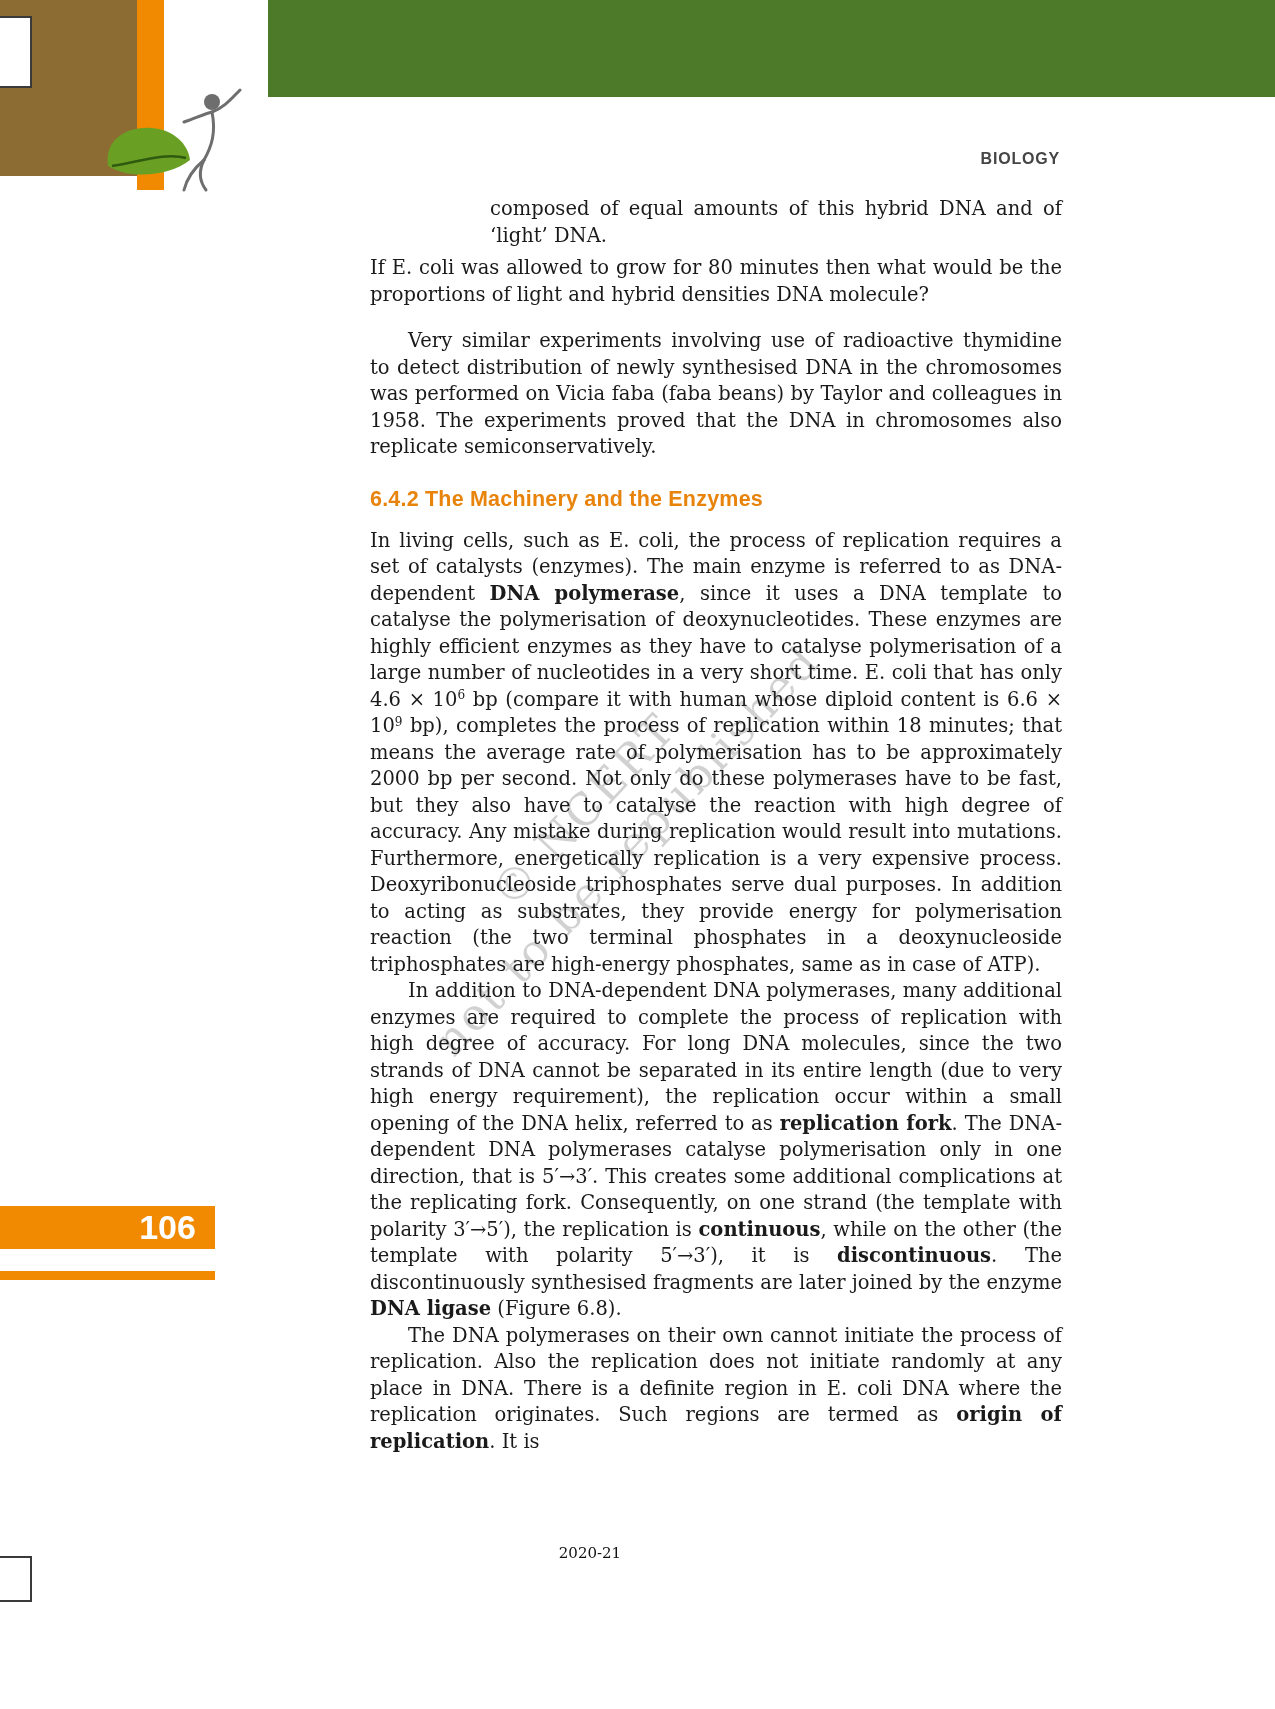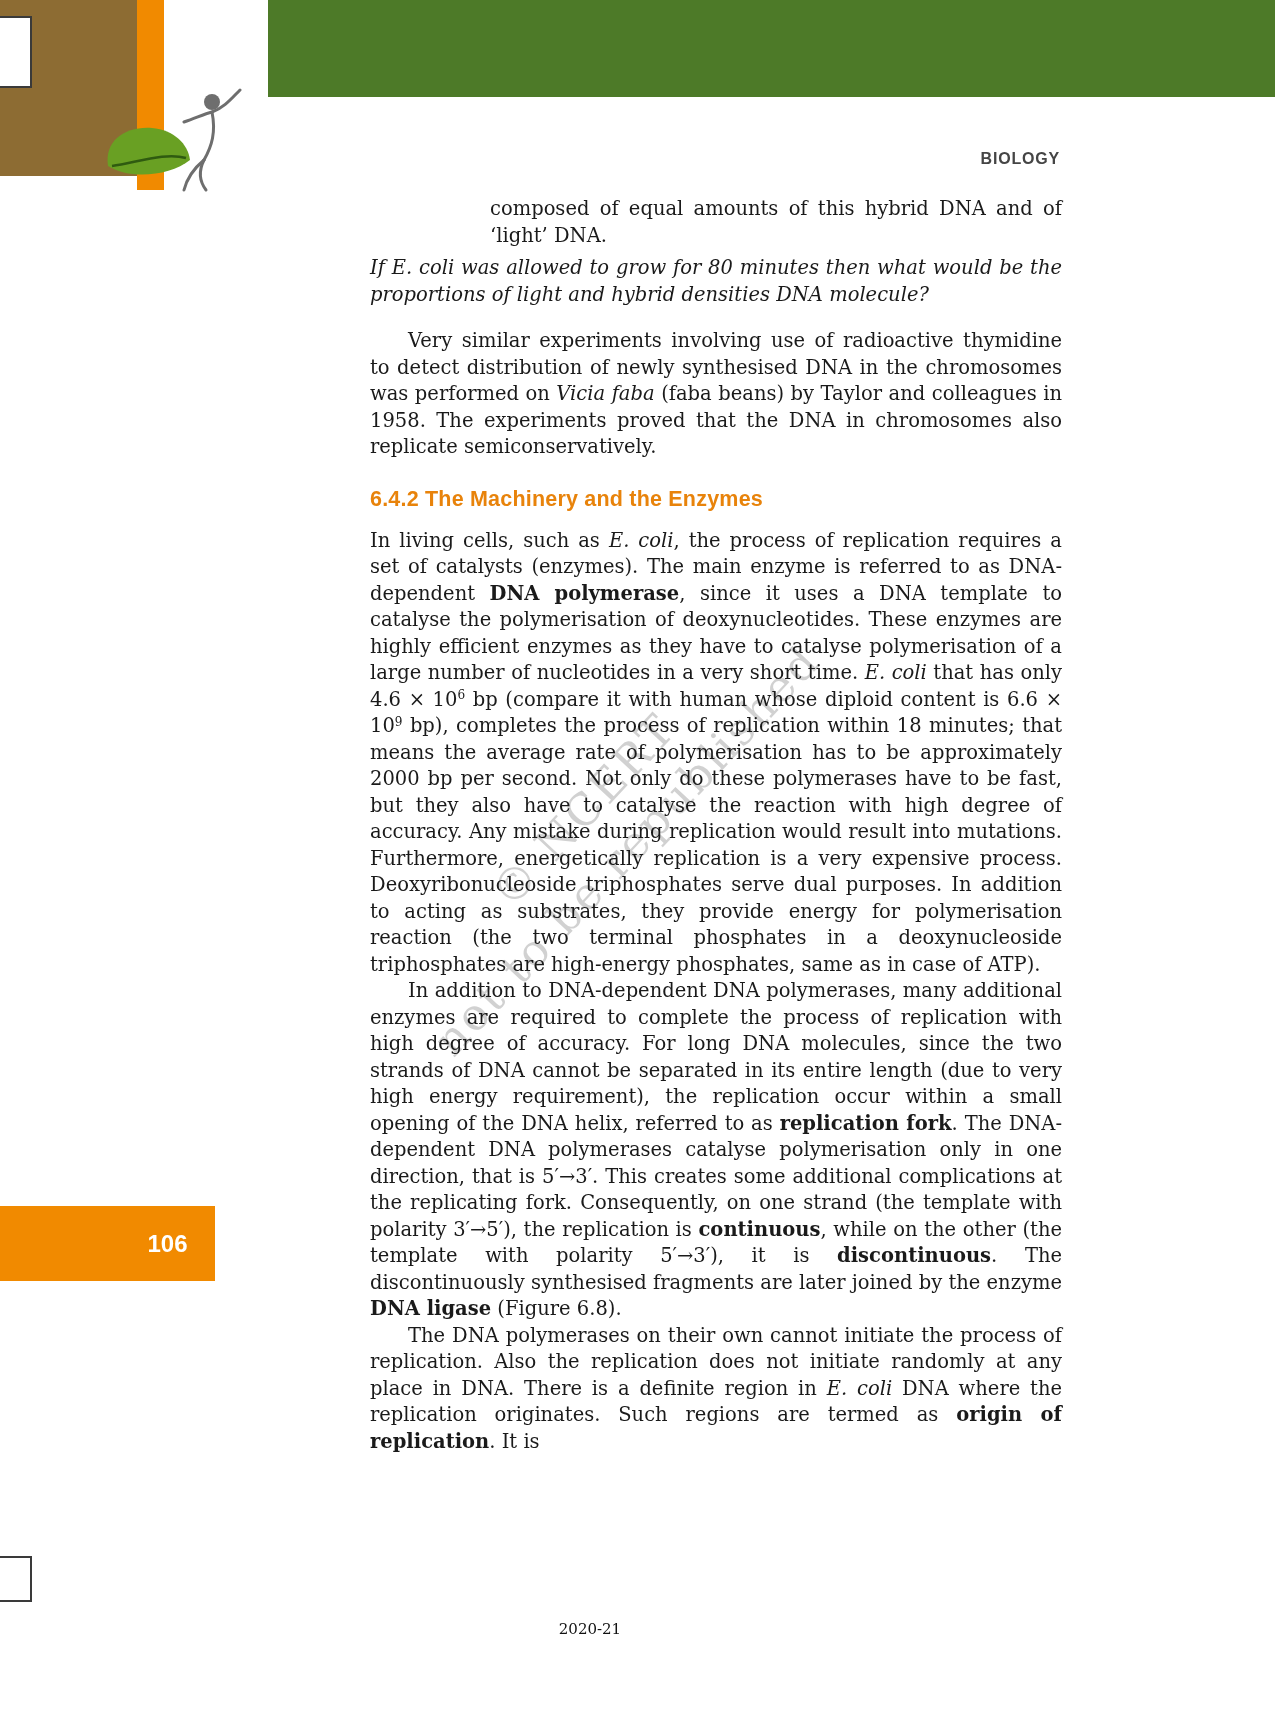--- a/index.html
+++ b/index.html
@@ -50,40 +50,40 @@
   .text-column{position:absolute;left:370px;top:196px;width:692px;}
   .text-column p{
     margin:0;text-align:justify;
     font-size:19.5px;line-height:26.5px;
   }
   p.cont{margin-left:120px;}
   p.question{margin-top:6px;}
   p.indent{text-indent:38px;}
   p.first{margin-top:20px;}
   .b{font-weight:bold;}
-  .i{font-style:italic;}
+  .i{}
   sup{font-size:62%;line-height:0;position:relative;top:-0.5em;vertical-align:baseline;}
   h2.section-heading{
     margin:26px 0 16px 0;
     font-family:Liberation Sans, sans-serif;
     font-size:21.5px;font-weight:bold;color:var(--heading);
     letter-spacing:0.2px;
   }
 
   
   .pageno-box{
-    position:absolute;left:0;top:1206px;width:215px;height:75px;
+    position:absolute;left:0;top:1206px;width:215px;height:43px;
     background:var(--orange);box-sizing:border-box;
     display:flex;align-items:center;justify-content:center;padding-left:120px;
     color:#ffffff;font-family:"Liberation Sans", sans-serif;
-    font-weight:700;font-size:24px;
+    font-weight:700;font-size:34px;
   }
   .pageno-bar{position:absolute;left:0;top:1271px;width:215px;height:9px;background:var(--orange);}
   .footer-year{
-    position:absolute;left:520px;top:1620px;width:140px;text-align:center;
+    position:absolute;left:520px;top:1544px;width:140px;text-align:center;
     font-size:15px;color:#111;font-family:"DejaVu Serif", serif;
   }
 </style>
 </head>
 <body>
 
 <div class="page">
 
   <div class="brown-block"></div>
   <div class="orange-strip"></div>

